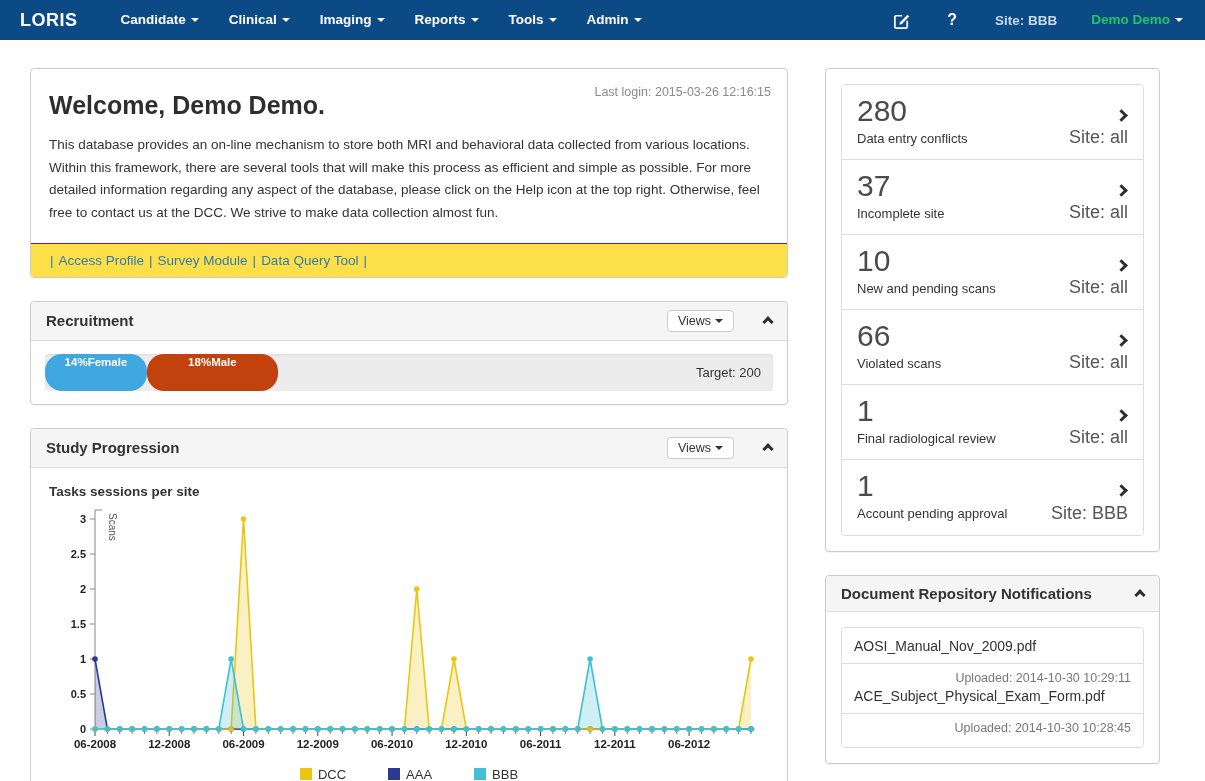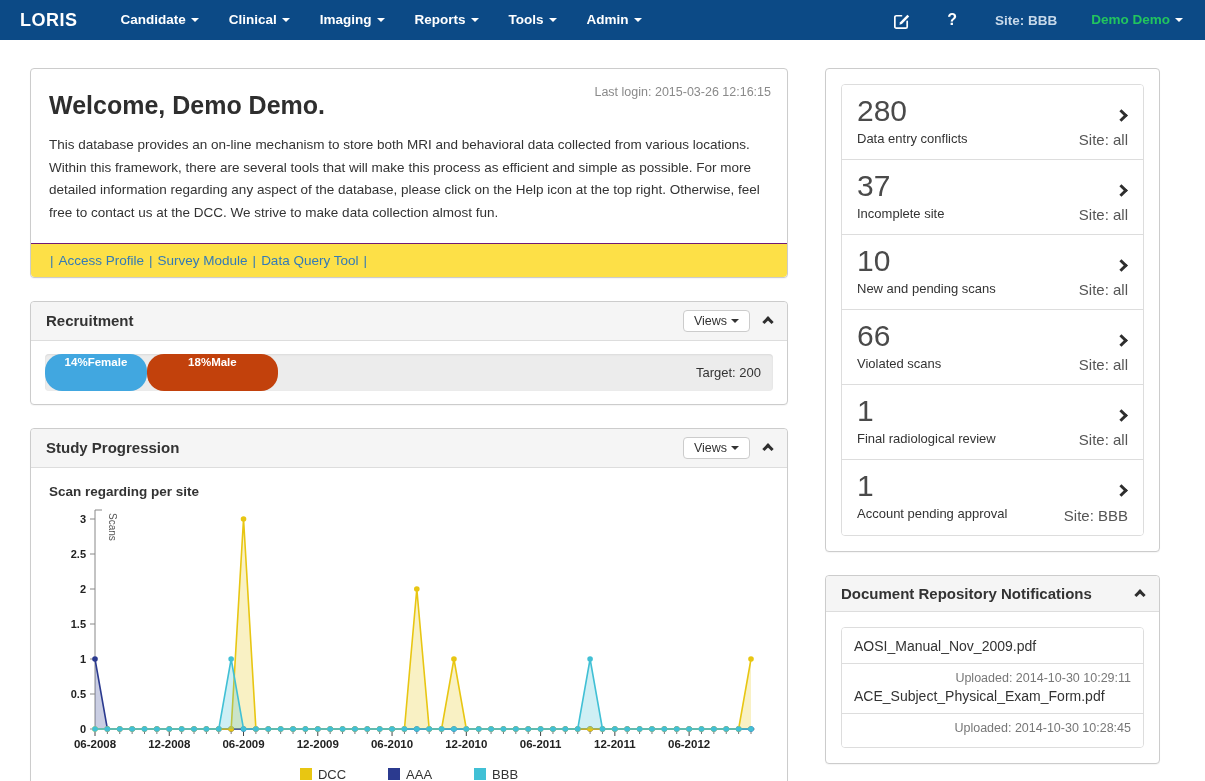--- a/index.html
+++ b/index.html
@@ -21,21 +21,21 @@
   .user-menu { color:#22c55e; font-size:13.5px; font-weight:bold; padding:0 8px 0 14px; line-height:40px; cursor:pointer; }
 
   
   .main { display:flex; padding:28px 30px 0 30px; gap:37px; align-items:flex-start; }
   .col-left { width:758px; flex:none; }
   .col-right { width:335px; flex:none; }
 
   .panel { border:1px solid #ccc; border-radius:4px; background:#fff; margin-bottom:23px; box-shadow:0 1px 1px rgba(0,0,0,.04); }
   .panel-heading { background:#f5f5f5; border-bottom:1px solid #ddd; padding:8px 15px; border-radius:4px 4px 0 0; display:flex; align-items:center; min-height:36px; }
   .panel-title { font-size:15px; font-weight:bold; color:#333; }
-  .heading-right { margin-left:auto; display:flex; align-items:center; gap:14px; }
+  .heading-right { margin-left:auto; display:flex; align-items:center; gap:30px; }
   .views-btn { background:#fff; border:1px solid #ccc; border-radius:4px; font-size:12.5px; color:#333; padding:3px 10px; cursor:pointer; font-family:inherit; }
   .views-btn .caret { border-top-color:#333; margin-left:4px; }
   .chev-up { width:8px; height:8px; border-top:3px solid #2e2e2e; border-left:3px solid #2e2e2e; transform:rotate(45deg); margin-top:3px; cursor:pointer; }
 
   
   .welcome-body { padding:14px 18px 18px 18px; position:relative; }
   .last-login { position:absolute; top:16px; right:16px; font-size:12.5px; color:#8a8a8a; }
   .welcome-title { font-size:25px; font-weight:bold; margin:8px 0 14px 0; color:#2e2e2e; }
   .welcome-text { font-size:13.5px; line-height:1.68; margin:0; max-width:720px; }
   .welcome-footer { background:#fde047; border-top:1px solid #701a75; padding:9px 14px; border-radius:0 0 4px 4px; font-size:13.5px; }
@@ -55,21 +55,21 @@
   .legend-item { display:flex; align-items:center; gap:6px; font-size:13px; cursor:pointer; }
   .legend-swatch { width:12px; height:12px; display:inline-block; }
 
   
   .task-list { margin:15px; border:1px solid #ddd; border-radius:4px; overflow:hidden; }
   .task { position:relative; padding:7px 15px 9px 15px; border-bottom:1px solid #ddd; height:75px; cursor:pointer; background:#fff; }
   .task:last-child { border-bottom:none; }
   .task-count { font-size:30px; color:#4a4a4a; line-height:1.25; }
   .task-label { font-size:13px; color:#333; margin-top:1px; }
   .task-chev { position:absolute; right:17px; top:26px; width:9px; height:9px; border-top:3px solid #2e2e2e; border-right:3px solid #2e2e2e; transform:rotate(45deg); }
-  .task-site { position:absolute; right:15px; bottom:11px; font-size:15px; color:#555; }
+  .task-site { position:absolute; right:15px; bottom:11px; font-size:18px; color:#555; }
 
   
   .doc-list { margin:15px; border:1px solid #ddd; border-radius:4px; overflow:hidden; }
   .doc { padding:7px 12px 9px 12px; border-bottom:1px solid #ddd; background:#fff; }
   .doc:last-child { border-bottom:none; }
   .doc-uploaded { text-align:right; font-size:12.5px; color:#777; }
   .doc-file { font-size:14px; color:#333; margin-top:3px; cursor:pointer; }
 
   svg text { font-family:"Liberation Sans", sans-serif; }
 </style>
@@ -139,21 +139,21 @@
 
     <div class="panel">
       <div class="panel-heading">
         <span class="panel-title">Study Progression</span>
         <span class="heading-right">
           <button class="views-btn"><span>Views</span><span class="caret"></span></button>
           <span class="chev-up"></span>
         </span>
       </div>
       <div>
-        <div class="chart-title">Scan regarding per site</div>
+        <div class="chart-title">Tasks sessions per site</div>
         <div class="chart-wrap" id="chart"><svg width="718" height="254" viewBox="0 0 718 254">
               <path d="M57,7 H50 V226" stroke="#888" stroke-width="1" fill="none"></path>
               <line x1="45" y1="226" x2="50" y2="226" stroke="#888"></line>
               <text x="41" y="230" font-size="11" fill="#222" font-weight="600" text-anchor="end">0</text>
               <line x1="45" y1="191" x2="50" y2="191" stroke="#888"></line>
               <text x="41" y="195" font-size="11" fill="#222" font-weight="600" text-anchor="end">0.5</text>
               <line x1="45" y1="156" x2="50" y2="156" stroke="#888"></line>
               <text x="41" y="160" font-size="11" fill="#222" font-weight="600" text-anchor="end">1</text>
               <line x1="45" y1="121" x2="50" y2="121" stroke="#888"></line>
               <text x="41" y="125" font-size="11" fill="#222" font-weight="600" text-anchor="end">1.5</text>

